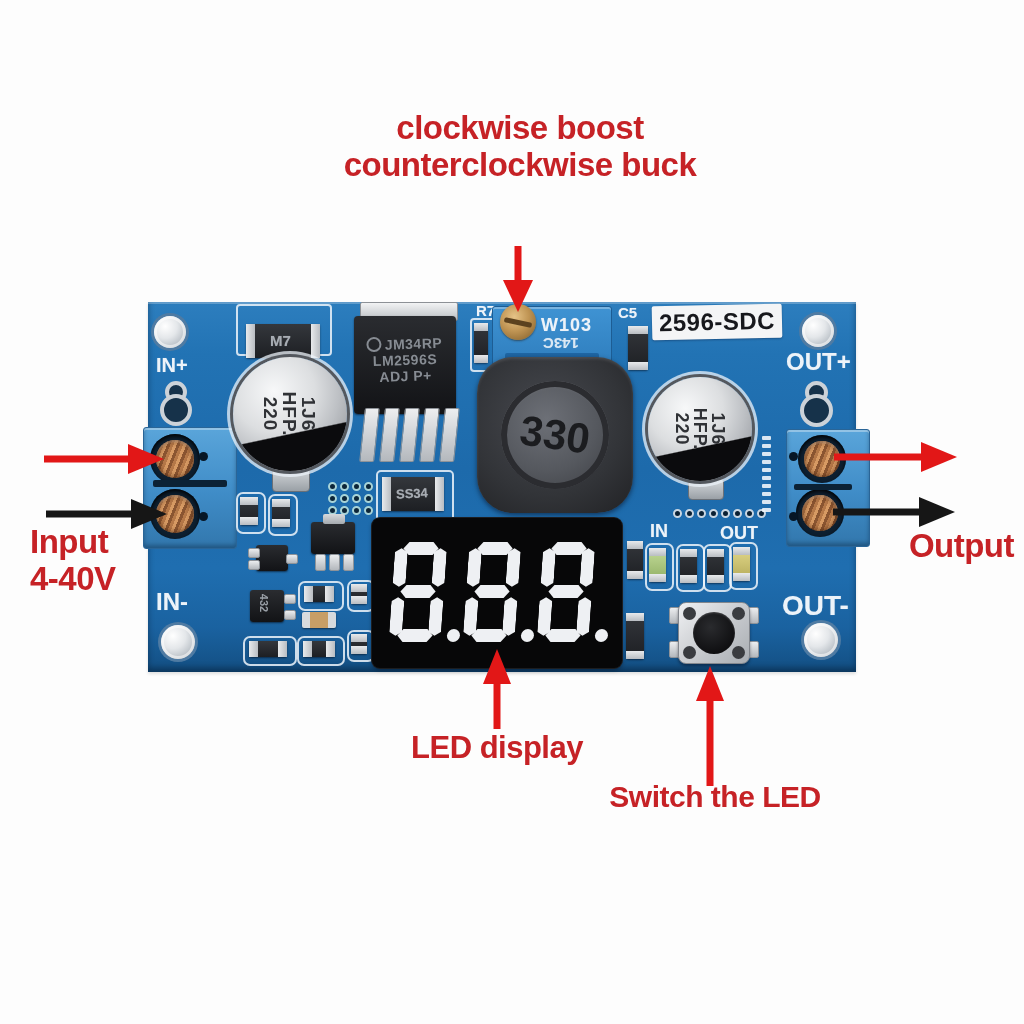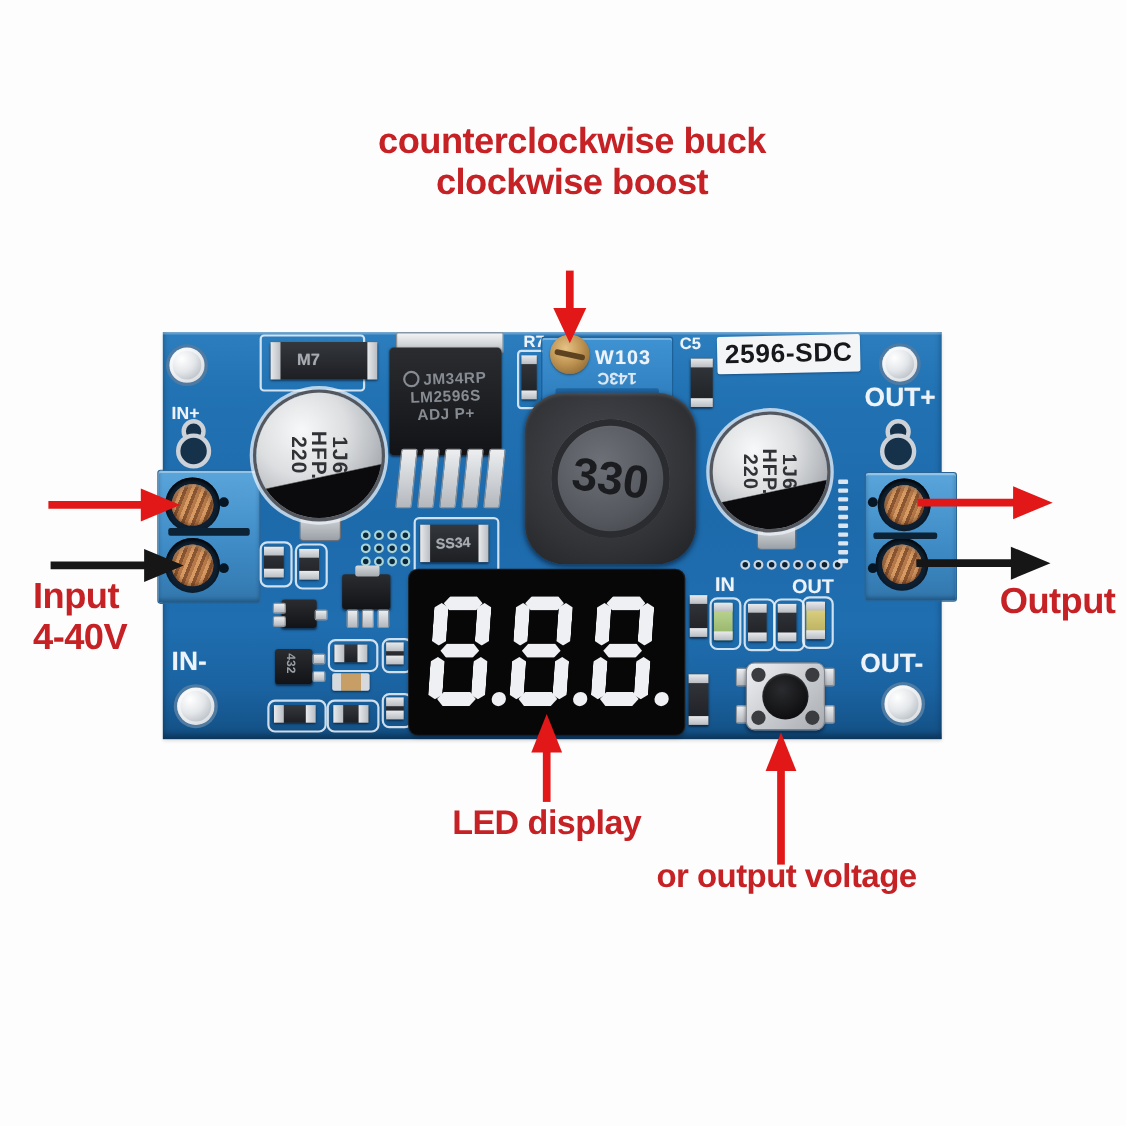--- a/index.html
+++ b/index.html
@@ -58,50 +58,50 @@
   .seg.v{width:13px;height:41px;clip-path:polygon(50% 3%,100% 13%,100% 87%,50% 97%,0 87%,0 13%)}
   .seg.a{top:0}.seg.g{top:43px}.seg.d{top:87px}
   .seg.f{left:0;top:5px}.seg.b{right:0;top:5px}.seg.e{left:0;top:54px}.seg.c{right:0;top:54px}
   .dp{position:absolute;right:-19px;bottom:0;width:13px;height:13px;border-radius:50%;background:var(--seg,#eef0f3)}
   svg.overlay{position:absolute;left:0;top:0;pointer-events:none}
 </style>
 </head>
 <body>
 
 <div class="ann" style="left:270px;top:110px;width:500px;text-align:center;font-size:33px;">
+  <div>clockwise boost</div>
   <div>counterclockwise buck</div>
-  <div>clockwise boost</div>
 </div>
 
 <div class="ann" style="left:30px;top:524px;width:160px;text-align:left;font-size:33px;">
   <div>Input</div>
   <div>4-40V</div>
 </div>
 
 <div class="ann" style="left:848px;top:528px;width:166px;text-align:right;font-size:33px;">
   <div>Output</div>
 </div>
 
 <div class="ann" style="left:397px;top:731px;width:200px;text-align:center;font-size:31px;">LED display</div>
 
 <div class="ann" style="left:560px;top:780px;width:310px;text-align:center;font-size:30px;">
-  <div>or output voltage</div>
+  <div>Switch the LED</div>
 </div>
 
 <div id="board">
 
   <div class="hole" style="left:6px;top:14px;width:32px;height:32px"></div>
   <div class="hole" style="left:654px;top:13px;width:32px;height:32px"></div>
   <div class="hole" style="left:13px;top:323px;width:34px;height:34px"></div>
   <div class="hole" style="left:656px;top:321px;width:34px;height:34px"></div>
 
-  <div class="silk" style="left:8px;top:66px;font-size:16px">IN+</div>
+  <div class="silk" style="left:8px;top:52px;font-size:20px">IN+</div>
   <div class="silk" style="left:638px;top:46px;font-size:24px">OUT+</div>
   <div class="silk" style="left:8px;top:286px;font-size:24px">IN-</div>
-  <div class="silk" style="left:634px;top:288px;font-size:24px">OUT-</div>
+  <div class="silk" style="left:634px;top:288px;font-size:28px">OUT-</div>
 
   <div class="tearpad" style="left:17px;top:79px;width:14px;height:14px"></div>
   <div class="tearpad" style="left:12px;top:92px;width:24px;height:24px"></div>
   <div class="tearpad" style="left:657px;top:79px;width:15px;height:15px"></div>
   <div class="tearpad" style="left:652px;top:92px;width:25px;height:25px"></div>
 
   <div class="terminal" style="left:-5px;top:125px;width:92px;height:120px"></div>
   <div class="well" style="left:2px;top:132px;width:50px;height:50px"></div>
   <div class="screw" style="left:8px;top:138px;width:38px;height:38px"></div>
   <div class="well" style="left:2px;top:187px;width:50px;height:50px"></div>
@@ -113,21 +113,21 @@
   <div class="terminal" style="left:638px;top:127px;width:82px;height:116px"></div>
   <div class="well" style="left:650px;top:133px;width:48px;height:48px"></div>
   <div class="screw" style="left:656px;top:139px;width:36px;height:36px"></div>
   <div class="well" style="left:648px;top:187px;width:48px;height:48px"></div>
   <div class="screw" style="left:654px;top:193px;width:36px;height:36px"></div>
   <div class="slotline" style="left:646px;top:182px;width:58px;height:6px"></div>
   <div class="dot" style="left:641px;top:150px;width:9px;height:9px"></div>
   <div class="dot" style="left:641px;top:210px;width:9px;height:9px"></div>
 
   <div class="smdbox" style="left:88px;top:2px;width:92px;height:48px;border-radius:4px"></div>
-  <div class="chip chip-ends-h" style="left:98px;top:9px;width:97px;height:34px">
+  <div class="chip chip-ends-h" style="left:98px;top:22px;width:74px;height:34px">
     <span class="silk" style="left:24px;top:8px;font-size:15px;color:#a7acb3">M7</span>
   </div>
 
   <div class="cap-base" style="left:124px;top:164px;width:36px;height:24px"></div>
   <div class="cap" style="left:85px;top:55px;width:114px;height:114px">
     <div class="cap-sleeve"></div>
     <div class="cap-text">
       <div class="cap-lines">
         <div>220</div>
         <div>HFP.</div>

